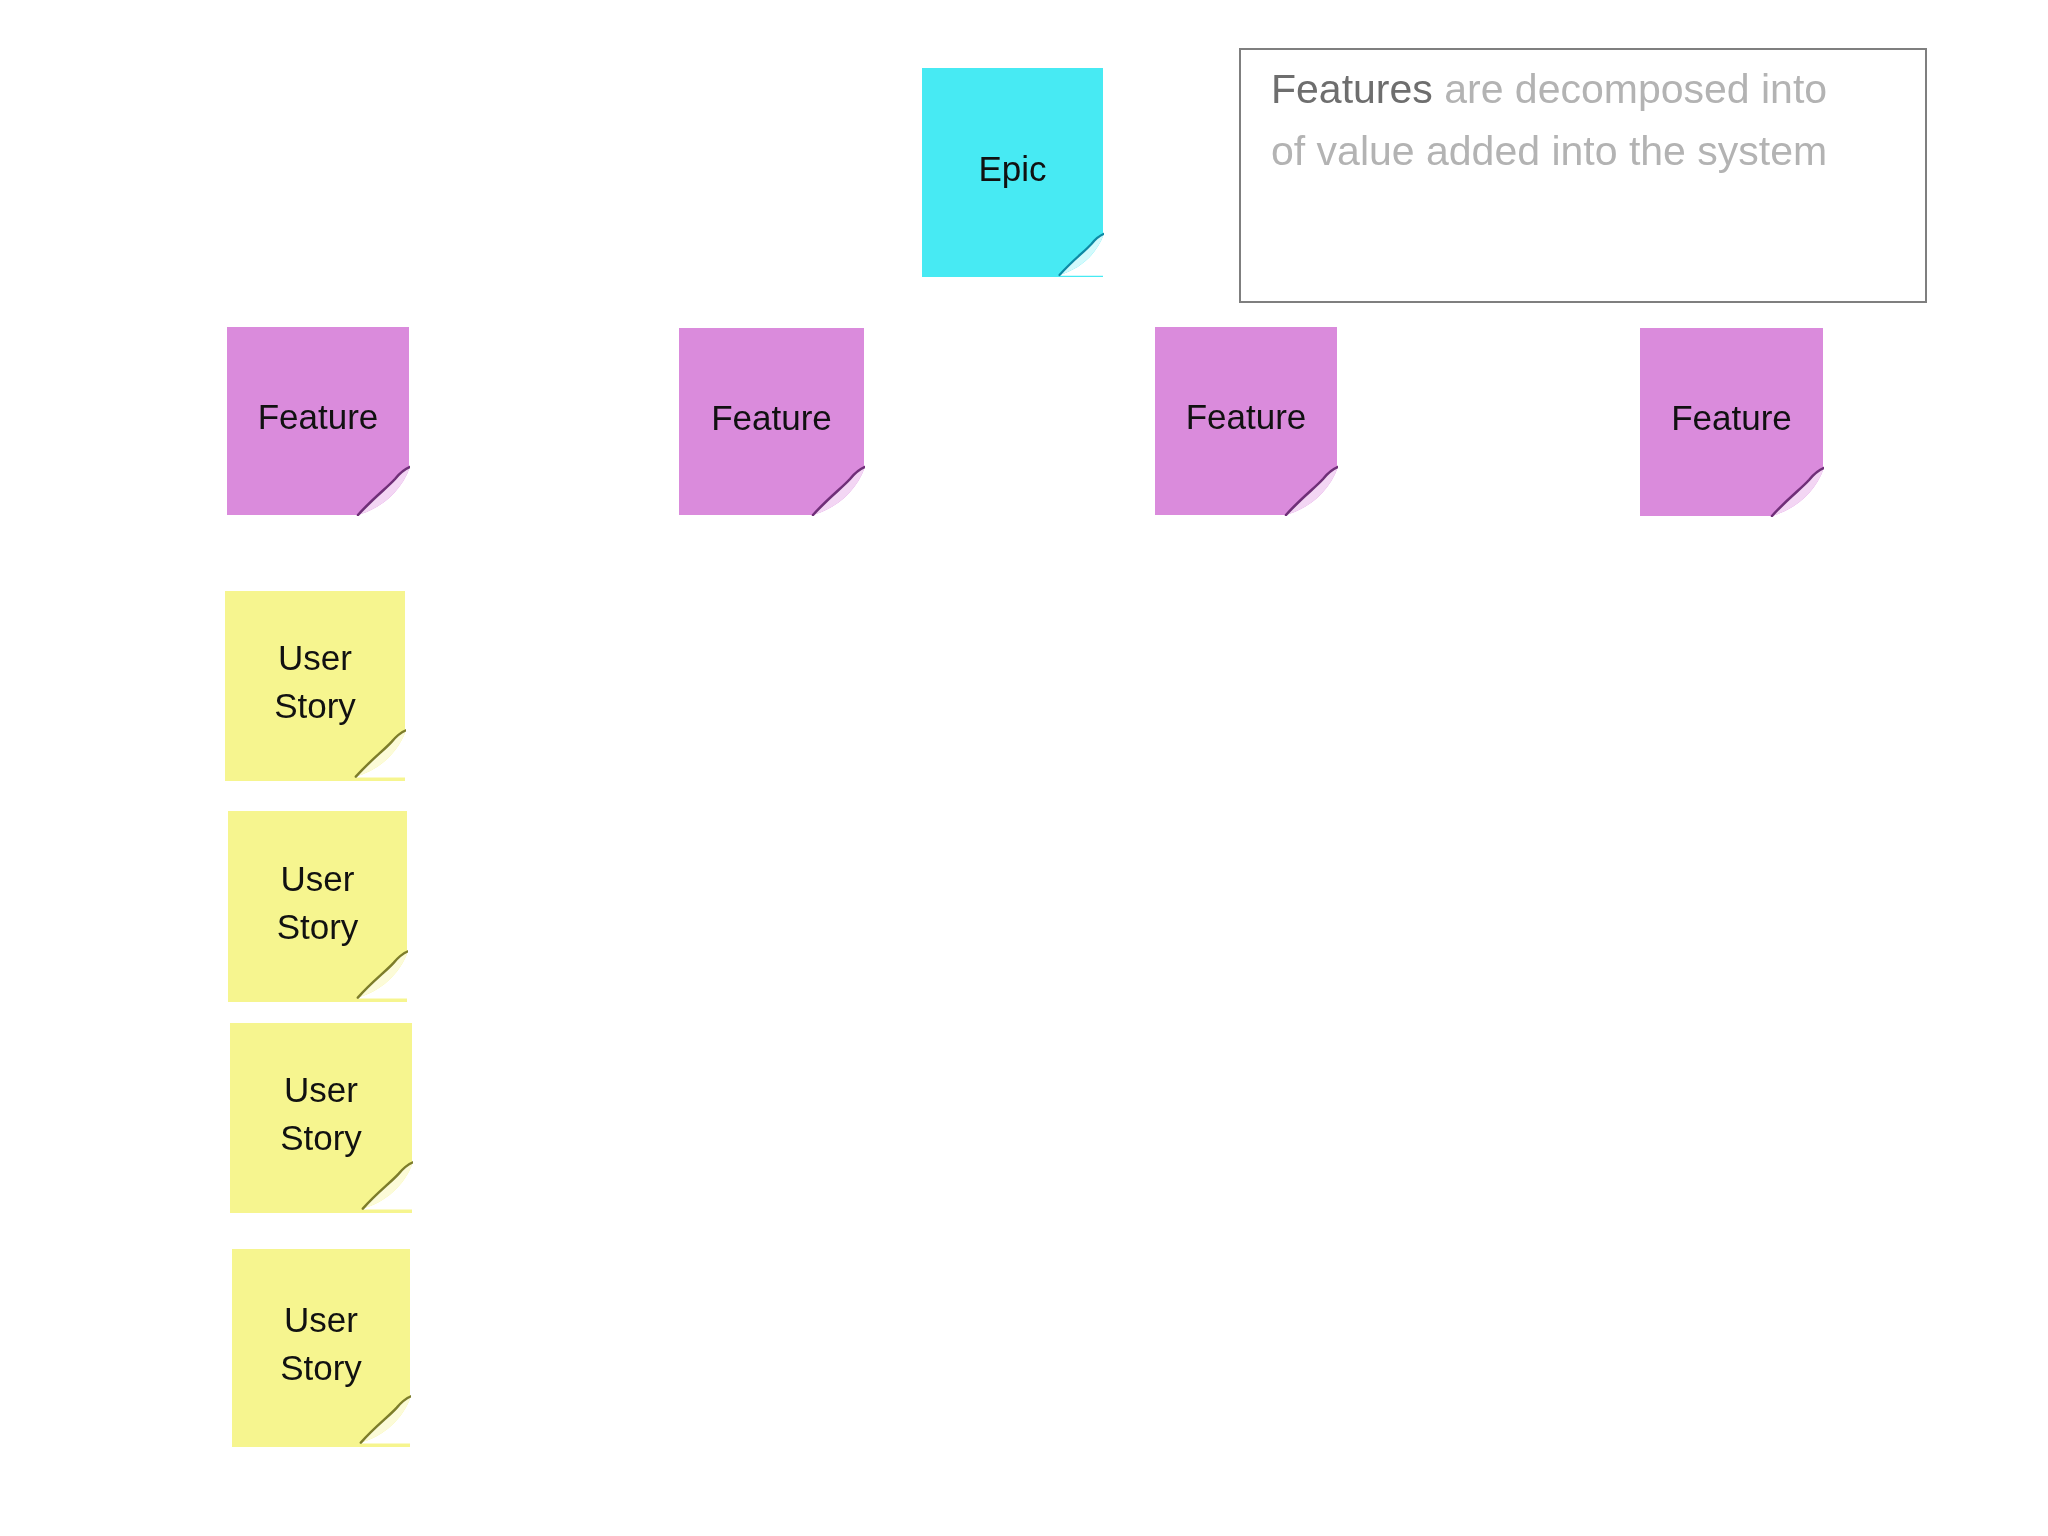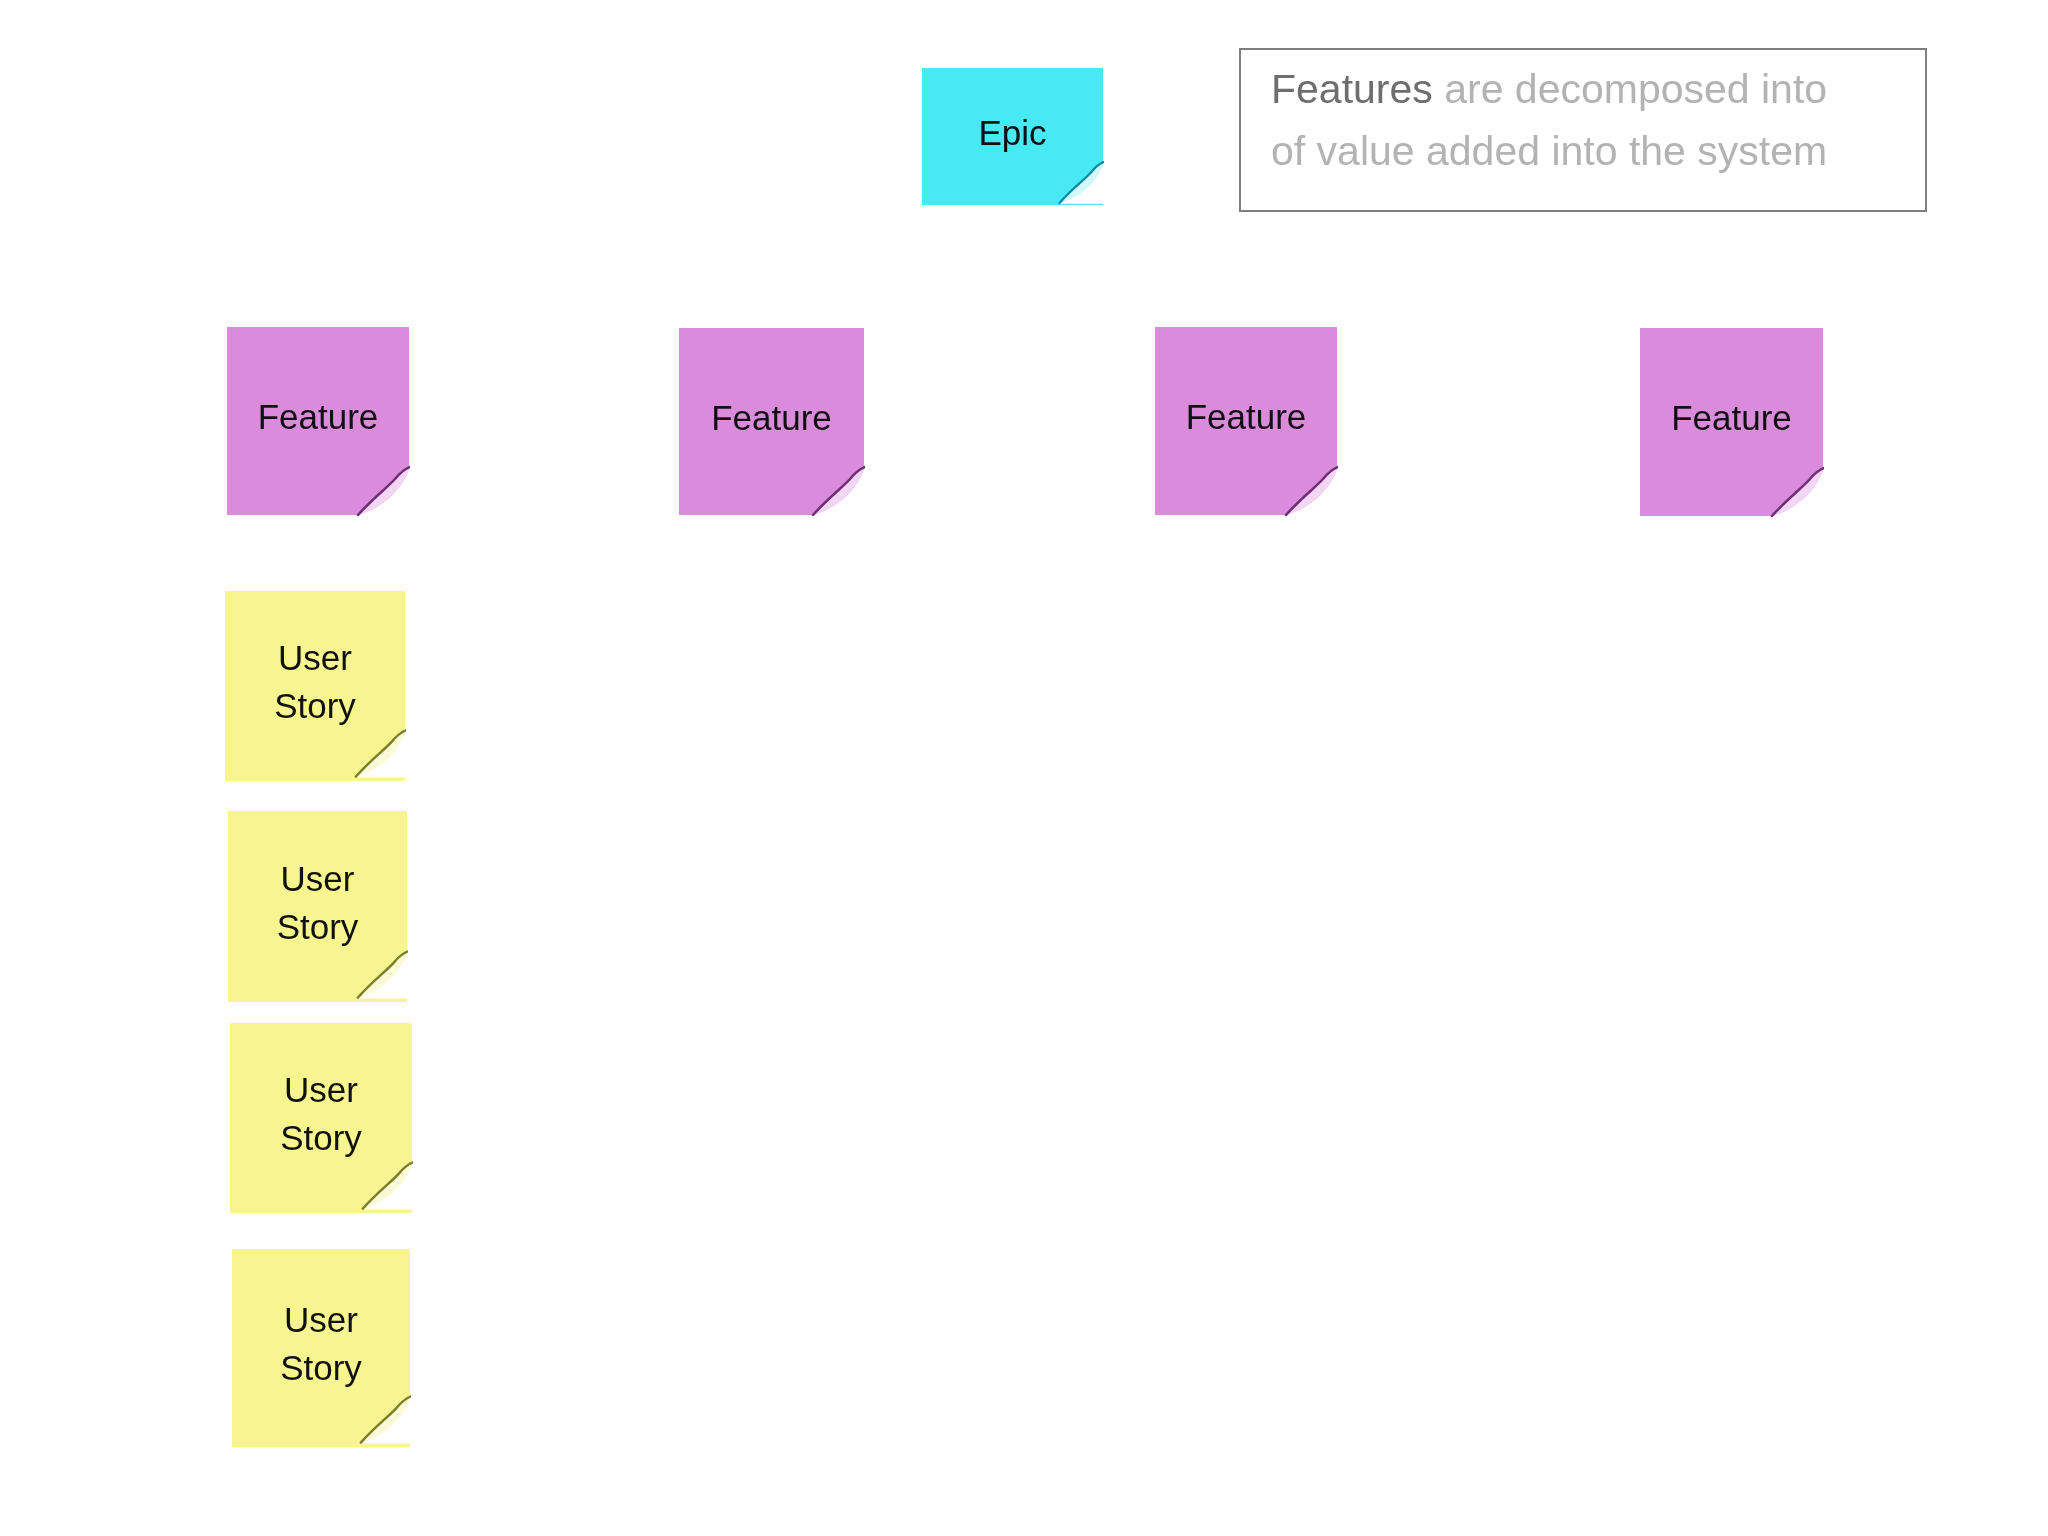--- a/index.html
+++ b/index.html
@@ -46,37 +46,37 @@
   .note--feature .fold { width: 55px; height: 51px; }
   .note--story   .fold { width: 53px; height: 58px; }
 
   .fold .notch  { fill: #ffffff; }
   .fold .crease { fill: none; stroke-width: 2.6; stroke-linecap: round; }
   .note--epic    .crease { stroke: var(--epic-fold_edge); }
   .note--feature .crease { stroke: var(--feature-fold_edge); }
   .note--story   .crease { stroke: var(--story-fold_edge); }
 
   
-  .p-epic { left: 922px;  top: 68px;   width: 181px; height: 137px; }
+  .p-epic { left: 922px;  top: 68px;   width: 181px; height: 209px; }
   .p-f1   { left: 227px;  top: 327px;  width: 182px; height: 188px; }
   .p-f2   { left: 679px;  top: 328px;  width: 185px; height: 187px; }
   .p-f3   { left: 1155px; top: 327px;  width: 182px; height: 188px; }
   .p-f4   { left: 1640px; top: 328px;  width: 183px; height: 188px; }
   .p-us1  { left: 225px;  top: 591px;  width: 180px; height: 190px; }
   .p-us2  { left: 228px;  top: 811px;  width: 179px; height: 191px; }
   .p-us3  { left: 230px;  top: 1023px; width: 182px; height: 190px; }
   .p-us4  { left: 232px;  top: 1249px; width: 178px; height: 198px; }
 
   
   .annotation {
     position: absolute;
     left: 1239px;
     top: 48px;
     width: 688px;
-    height: 164px;
+    height: 255px;
     box-sizing: border-box;
     border: 2px solid var(--ann-border, #7f7f7f);
     padding: 8px 0 0 30px;
     font-size: 41px;
     background: #ffffff;
   }
   .ann-line { line-height: 62px; white-space: nowrap; }
   .ann-strong { color: var(--ann-strong, #6e6e6e); }
   .ann-light  { color: var(--ann-light, #b1b1b1); }
 

